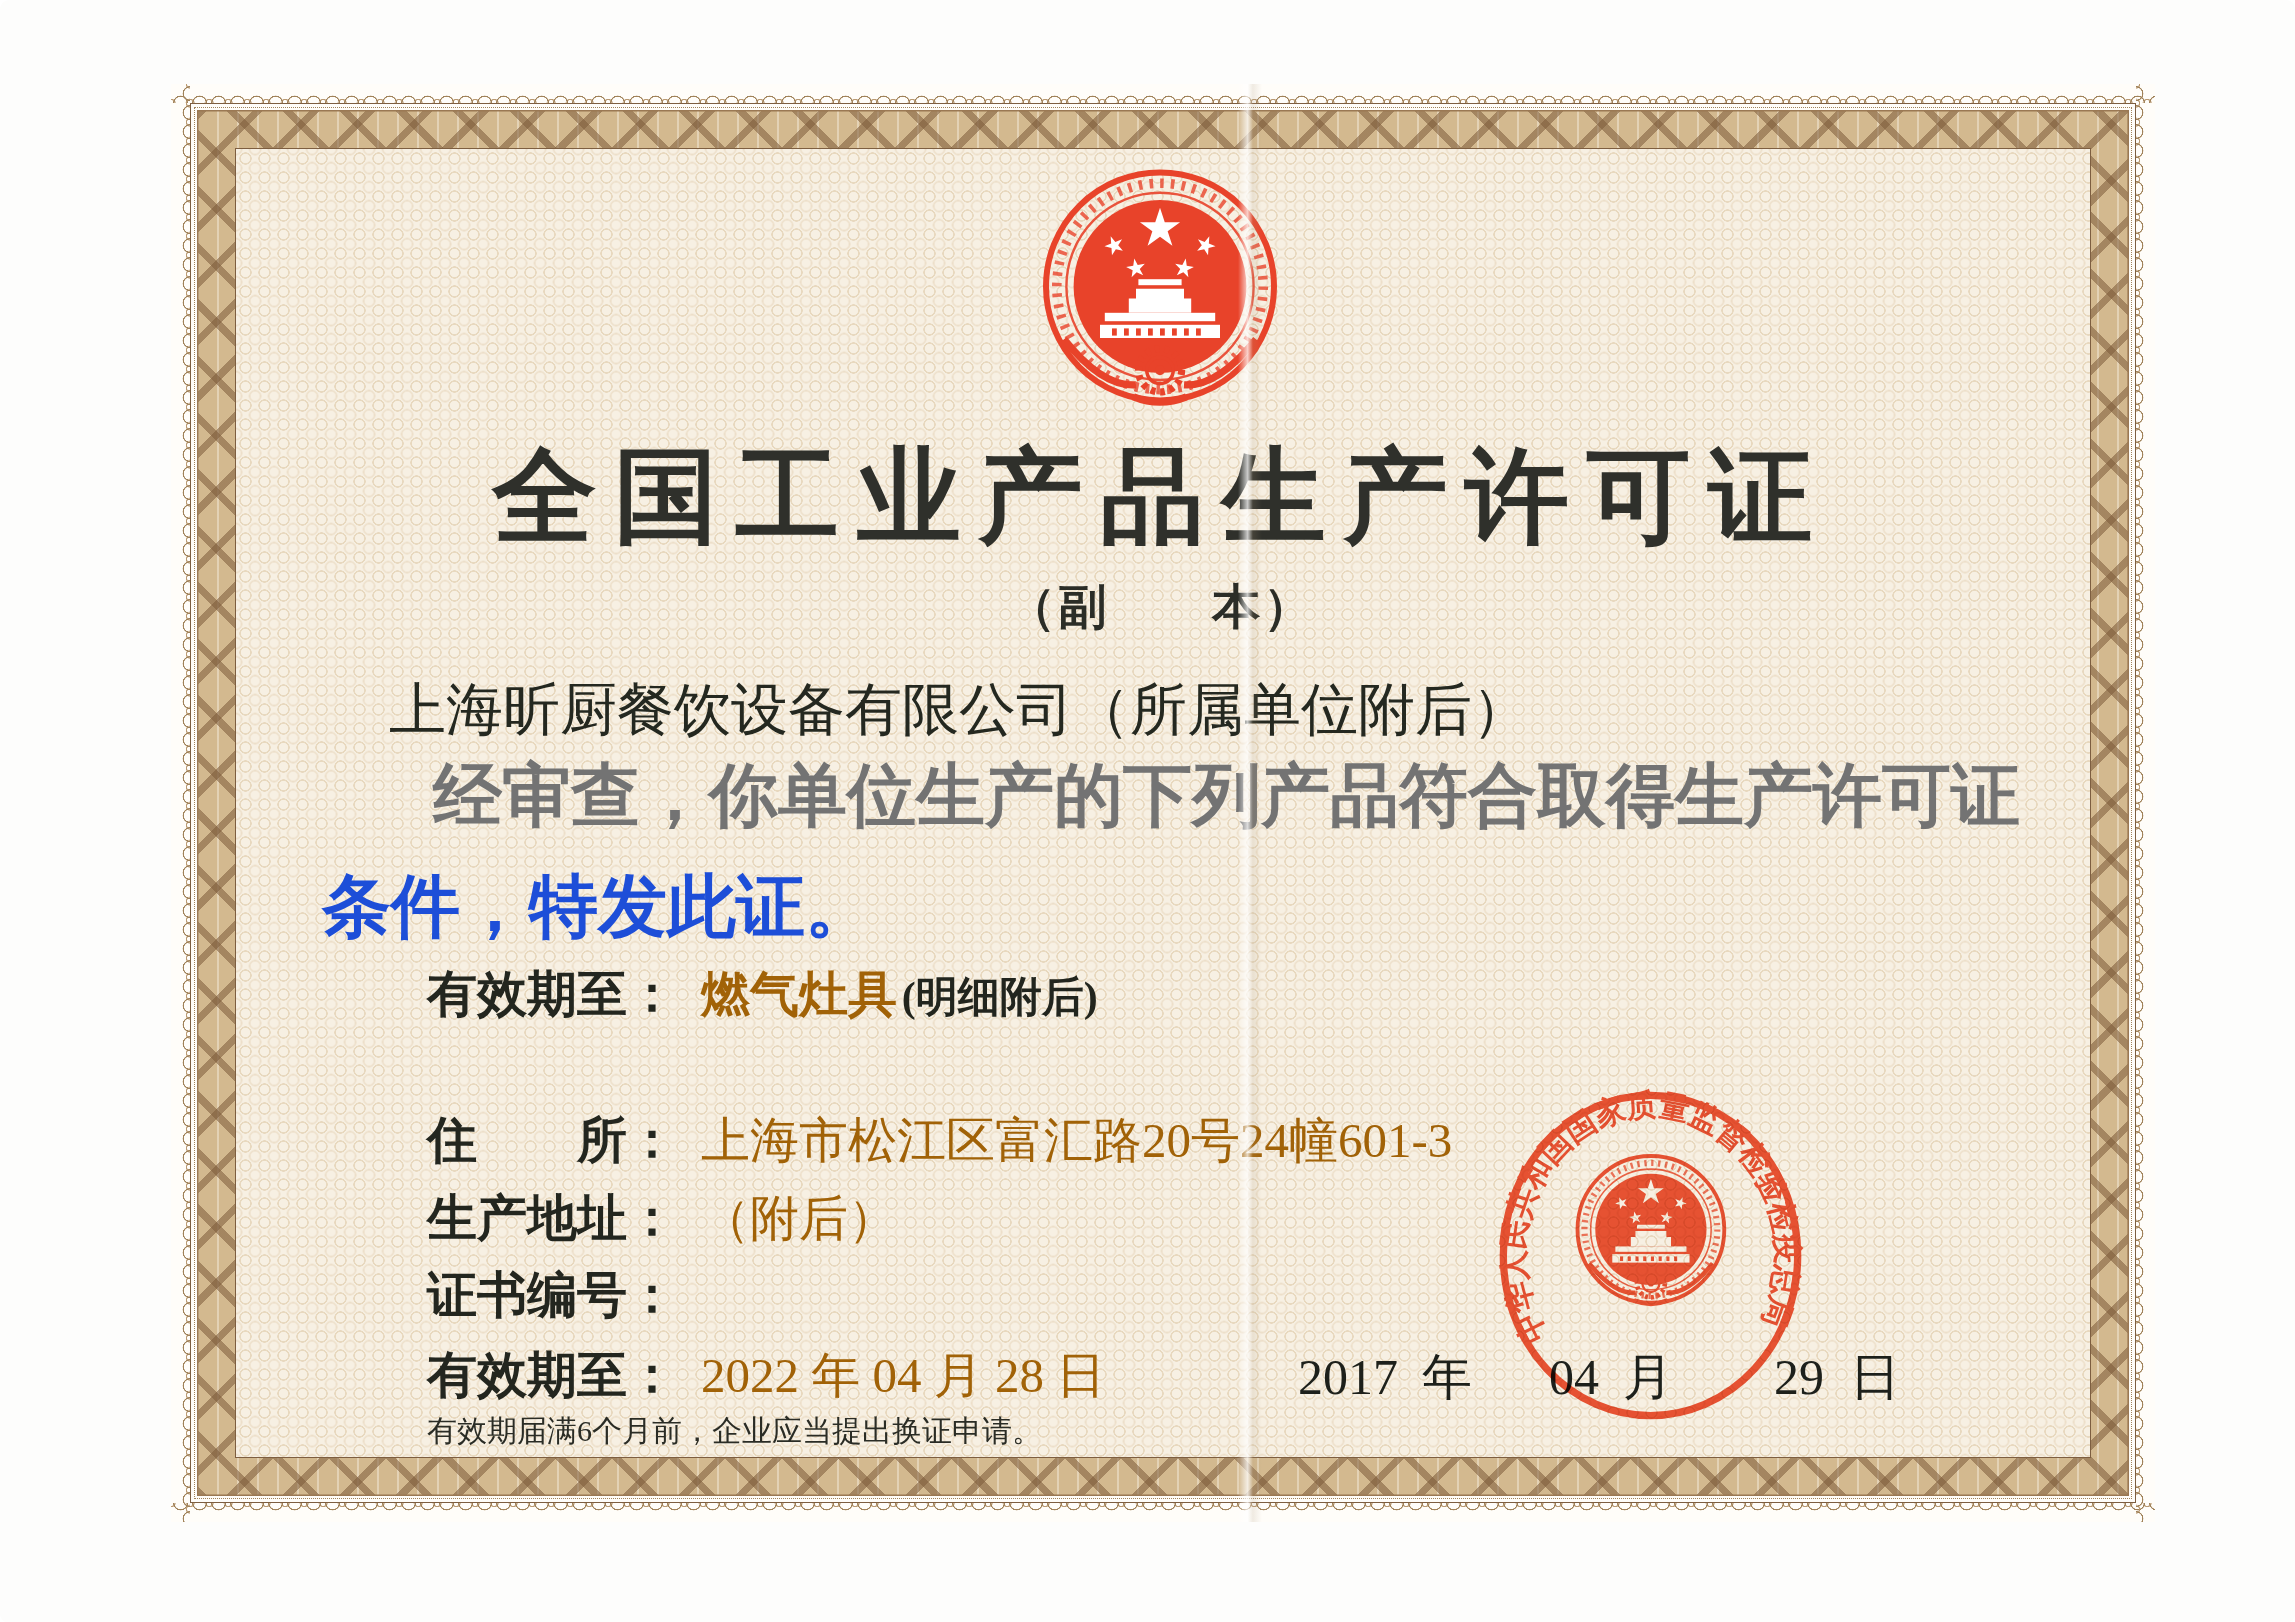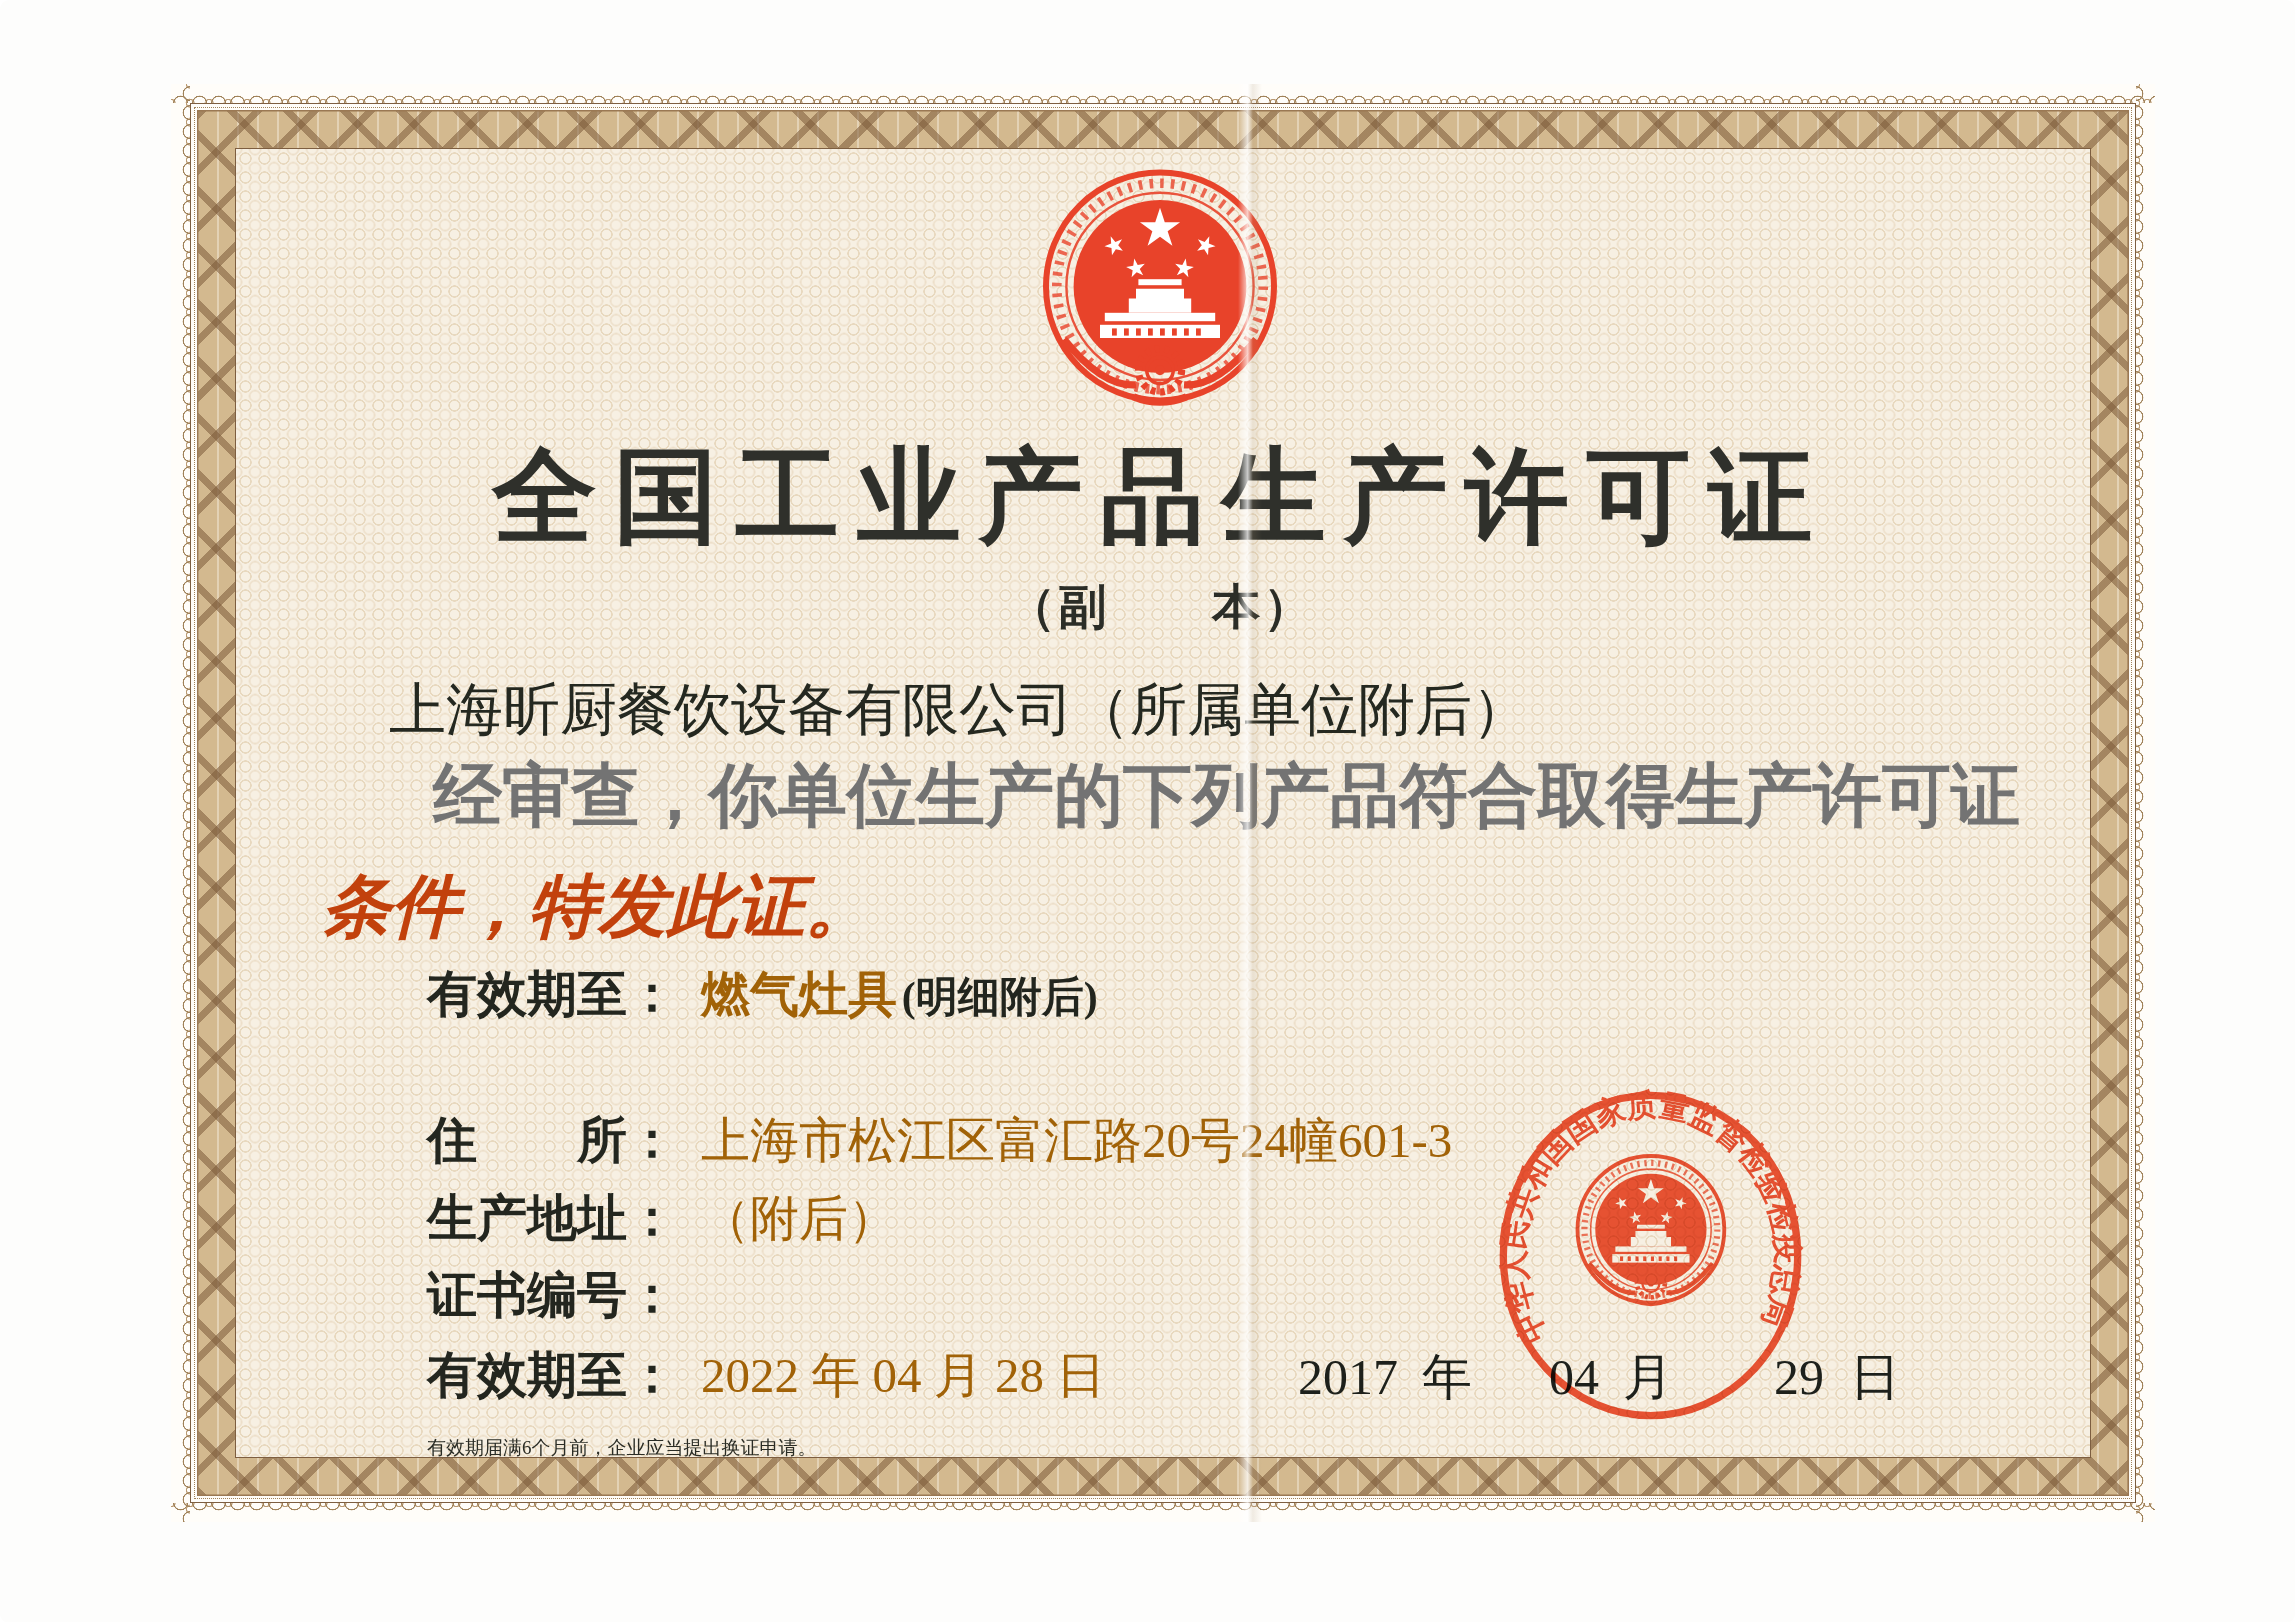--- a/index.html
+++ b/index.html
@@ -59,33 +59,33 @@
     background:linear-gradient(90deg, rgba(255,255,255,0), rgba(255,255,255,.75) 40%, rgba(170,150,120,.18) 62%, rgba(255,255,255,0));
     pointer-events:none;}
 
   
   .abs{position:absolute;white-space:nowrap;line-height:1;}
   .centered{left:240px;width:1842px;text-align:center;}
   .cert-title{top:445px;font-size:104px;font-weight:bold;letter-spacing:17.6px;color:var(--title-ink);}
   .cert-subtitle{top:583px;font-size:48px;font-weight:bold;letter-spacing:3.2px;color:#2b2d27;}
   .company-line{left:389px;top:681px;font-size:57px;color:#242820;}
   .body-line1{left:433px;top:762px;font-size:69px;font-weight:bold;color:#737373;}
-  .body-line2{left:322px;top:873px;font-size:69px;font-weight:bold;color:#c2410c;font-style:italic;}
+  .body-line2{left:322px;top:873px;font-size:69px;font-weight:bold;color:#1d4ed8;}
 
   .row{display:flex;align-items:baseline;color:var(--ink);}
   .row .lbl{font-size:50px;font-weight:bold;color:#23261f;}
   .row .val{font-size:49px;margin-left:24px;color:#a16207;}
   .product-row{left:427px;top:969px;}
   .product-row .note{font-size:42px;font-weight:bold;margin-left:4.8px;}
   .field-row-1{left:427px;top:1115px;justify-content:center;}
   .field-row-2{left:427px;top:1193px;}
   .field-row-3{left:427px;top:1270px;}
   .field-row-3 .val{letter-spacing:3.2px;}
   .field-row-4{left:427px;top:1350px;}
-  .renewal-note{left:427px;top:1416px;font-size:19px;color:#2a2c25;margin-top:22px;}
+  .renewal-note{left:427px;top:1416px;font-size:30px;color:#2a2c25;}
 
   .issue-date{left:1298px;top:1352px;font-size:50px;color:#1d201b;}
   .issue-date .u1{margin-left:24px;}
   .issue-date .m{margin-left:77px;}
   .issue-date .u2{margin-left:24px;}
   .issue-date .d{margin-left:101px;}
   .issue-date .u3{margin-left:26px;}
 
   .emblem-svg{position:absolute;left:1028px;top:163px;width:264px;height:290px;color:var(--red);}
   .seal-svg{position:absolute;left:1496px;top:1088px;width:309px;height:335px;mix-blend-mode:multiply;opacity:.95;}

